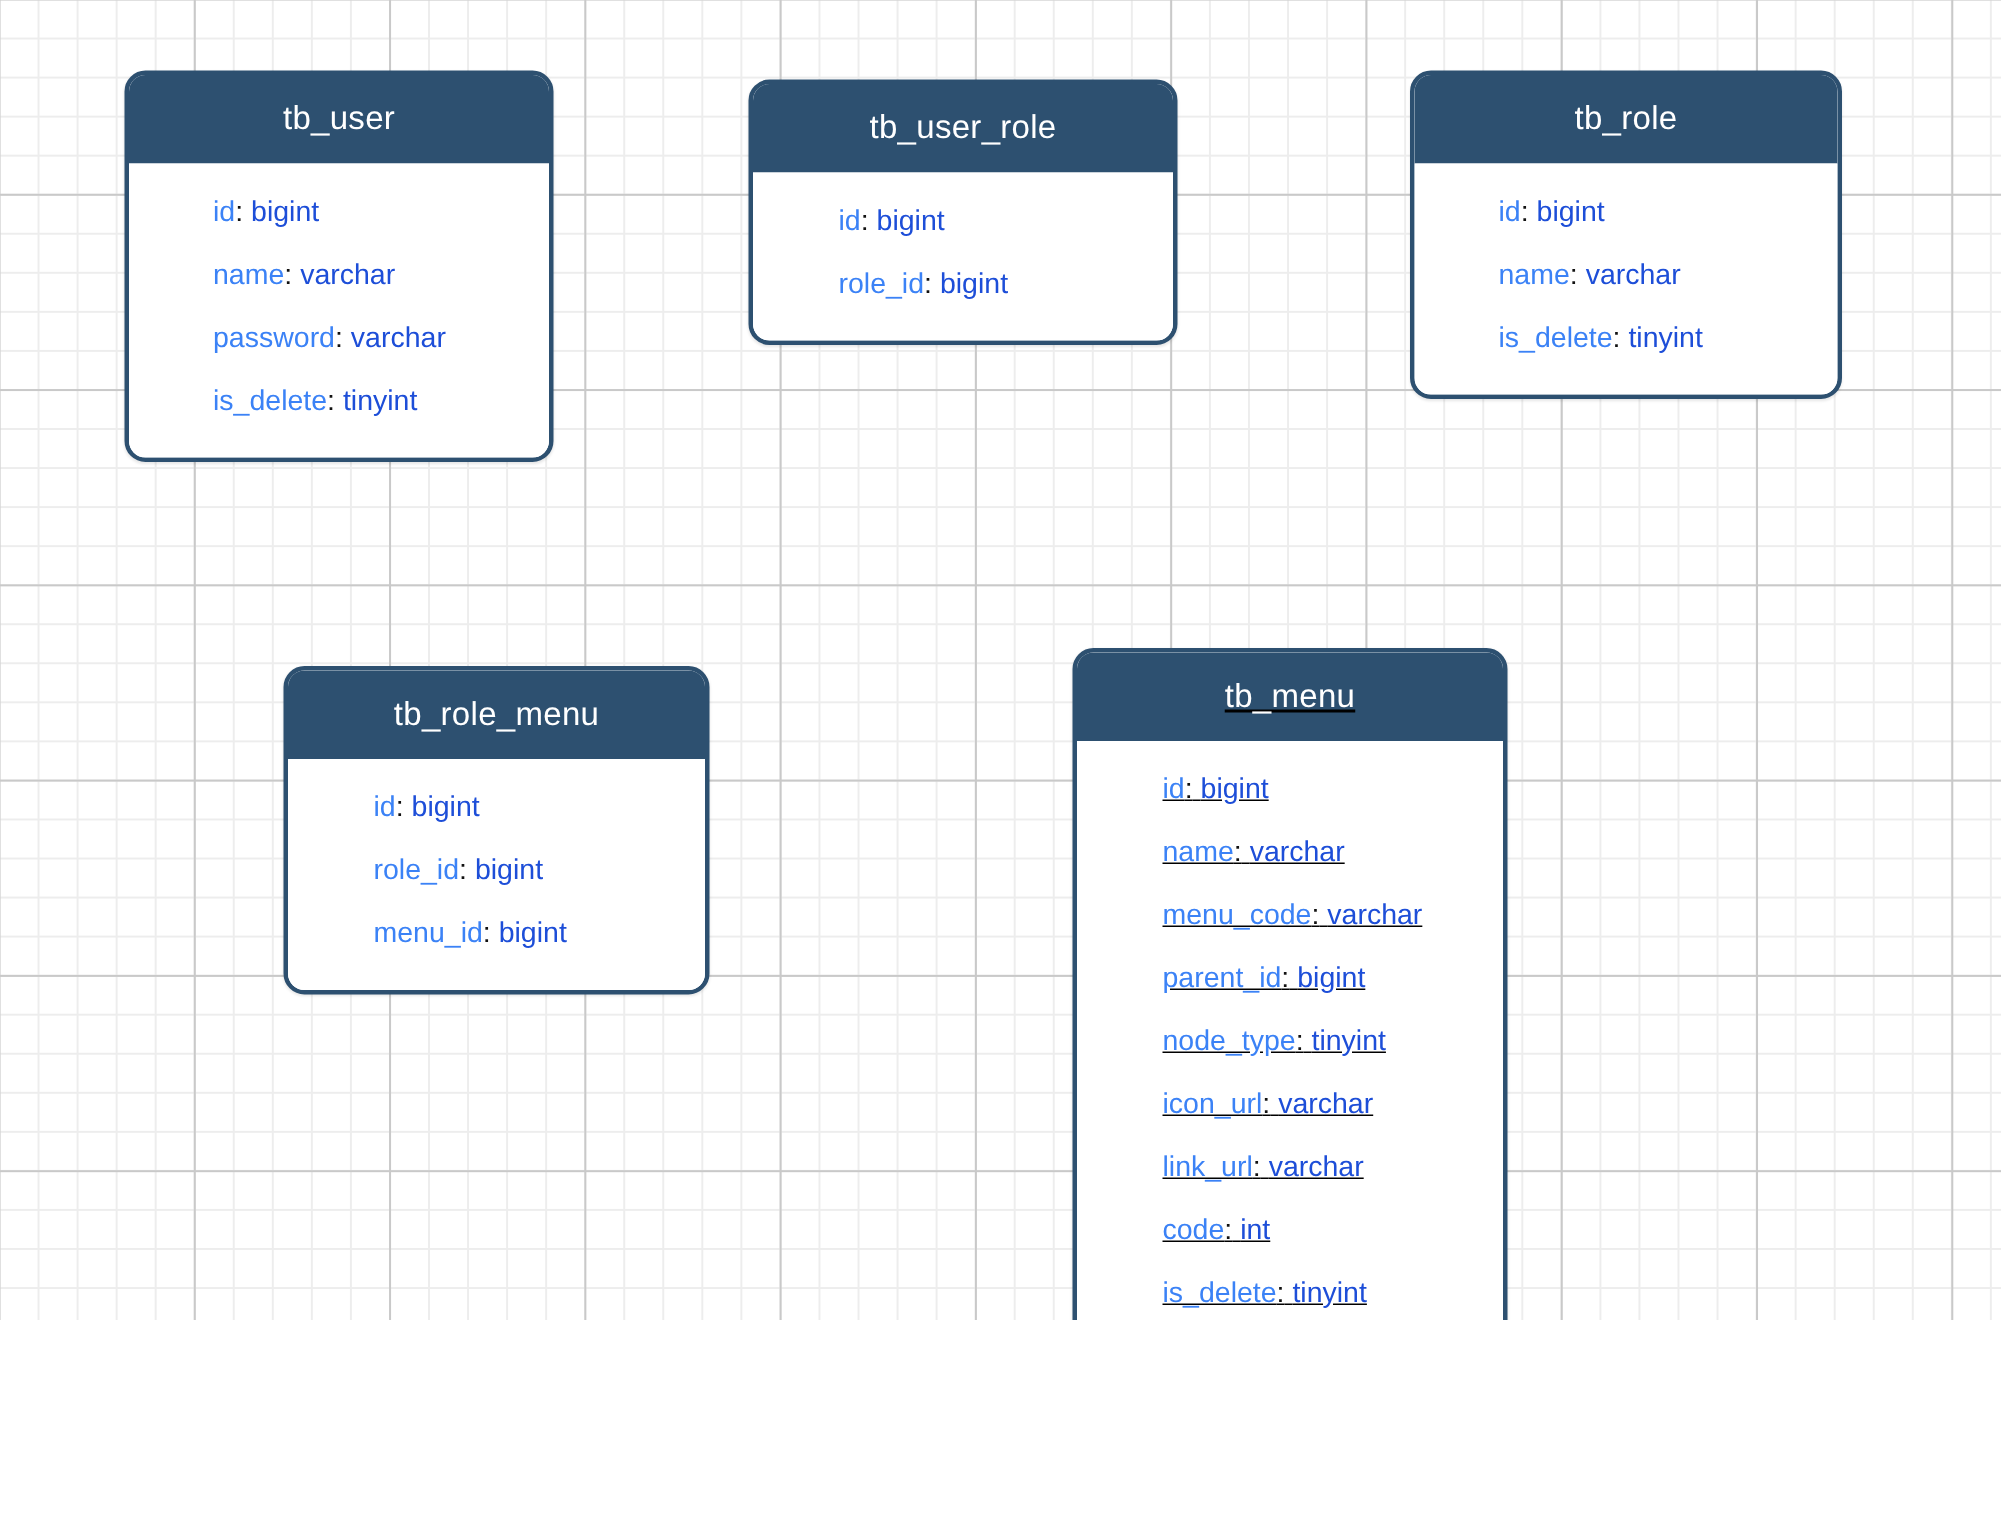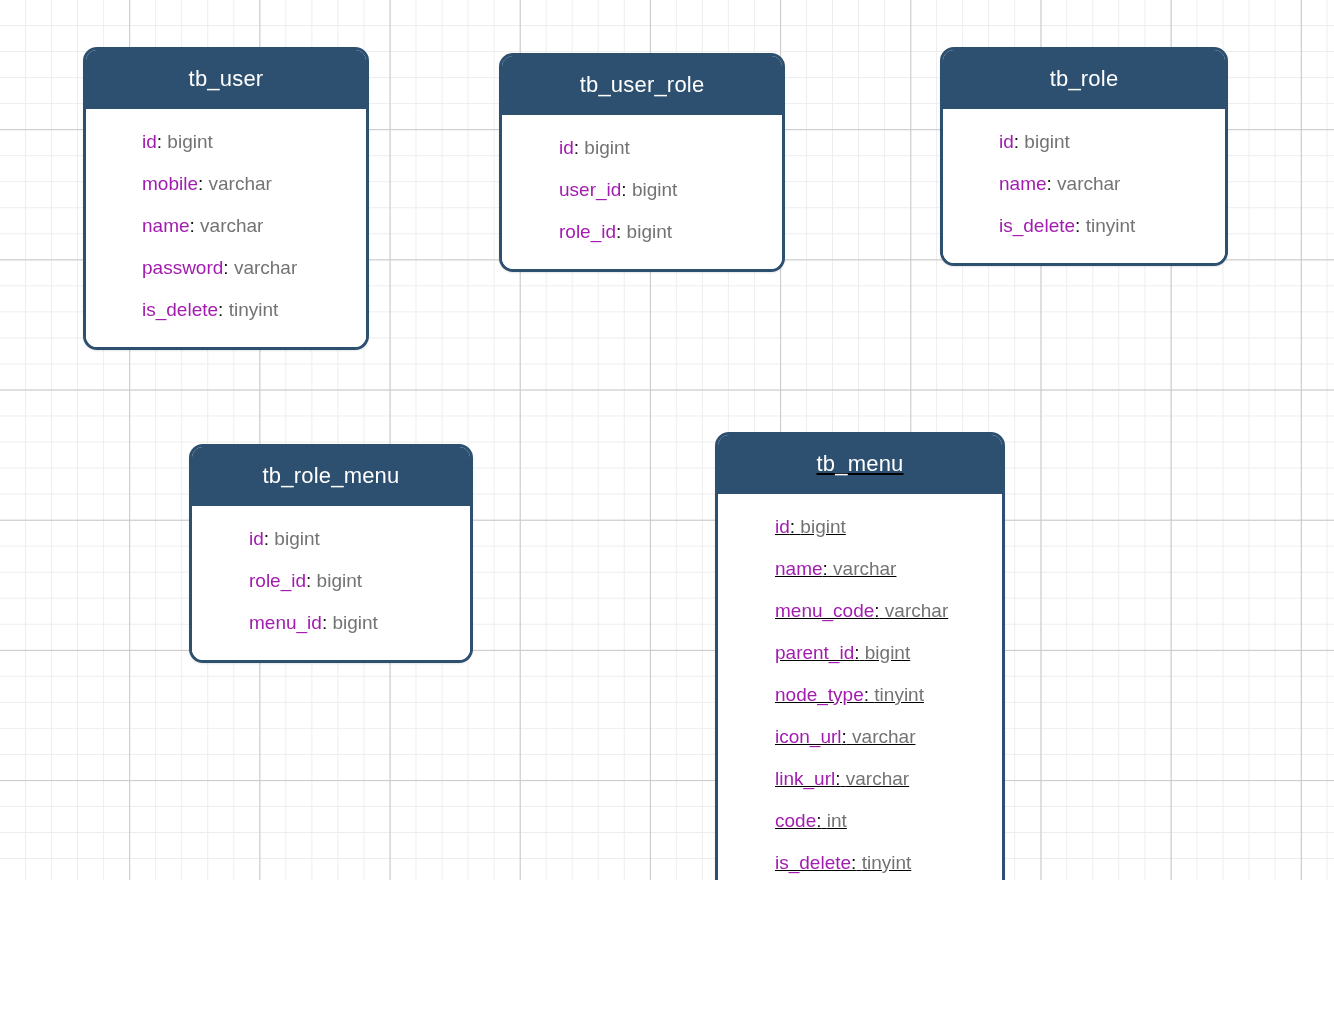--- a/index.html
+++ b/index.html
@@ -50,28 +50,28 @@
     background: #ffffff;
   }
   .field-row {
     font-size: 19px;
     line-height: 42px;
     padding-left: 56px;
     white-space: nowrap;
     color: #111111;
   }
   .field-name {
-    color: #a21caf;
+    color: #3b82f6;
     font-weight: 400;
   }
   .field-sep {
     color: #111111;
   }
   .field-type {
-    color: #737373;
+    color: #1d4ed8;
   }
   
   #ent-tb_user      { left: 83px;  top: 47px;  width: 286px; }
   #ent-tb_user_role { left: 499px; top: 53px;  width: 286px; }
   #ent-tb_role      { left: 940px; top: 47px;  width: 288px; }
   #ent-tb_role_menu { left: 189px; top: 444px; width: 284px; }
   #ent-tb_menu      { left: 715px; top: 432px; width: 290px; text-decoration: underline; }
   #ent-tb_user .field-row,
   #ent-tb_role .field-row { padding-left: 56px; }
   #ent-tb_user_role .field-row,
@@ -79,31 +79,29 @@
   #ent-tb_menu .field-row { padding-left: 57px; }
 </style>
 </head>
 <body>
 
 <div id="canvas">
     <div class="entity" id="ent-tb_user">
       <div class="entity-header">tb_user</div>
       <div class="entity-body">
         <div class="field-row"><span class="field-name">id</span><span class="field-sep">:</span> <span class="field-type">bigint</span></div>
-        <div class="field-row"><span class="field-name">mobile</span><span class="field-sep">:</span> <span class="field-type">varchar</span></div>
         <div class="field-row"><span class="field-name">name</span><span class="field-sep">:</span> <span class="field-type">varchar</span></div>
         <div class="field-row"><span class="field-name">password</span><span class="field-sep">:</span> <span class="field-type">varchar</span></div>
         <div class="field-row"><span class="field-name">is_delete</span><span class="field-sep">:</span> <span class="field-type">tinyint</span></div>
       </div>
     </div>
     <div class="entity" id="ent-tb_user_role">
       <div class="entity-header">tb_user_role</div>
       <div class="entity-body">
         <div class="field-row"><span class="field-name">id</span><span class="field-sep">:</span> <span class="field-type">bigint</span></div>
-        <div class="field-row"><span class="field-name">user_id</span><span class="field-sep">:</span> <span class="field-type">bigint</span></div>
         <div class="field-row"><span class="field-name">role_id</span><span class="field-sep">:</span> <span class="field-type">bigint</span></div>
       </div>
     </div>
     <div class="entity" id="ent-tb_role">
       <div class="entity-header">tb_role</div>
       <div class="entity-body">
         <div class="field-row"><span class="field-name">id</span><span class="field-sep">:</span> <span class="field-type">bigint</span></div>
         <div class="field-row"><span class="field-name">name</span><span class="field-sep">:</span> <span class="field-type">varchar</span></div>
         <div class="field-row"><span class="field-name">is_delete</span><span class="field-sep">:</span> <span class="field-type">tinyint</span></div>
       </div>

